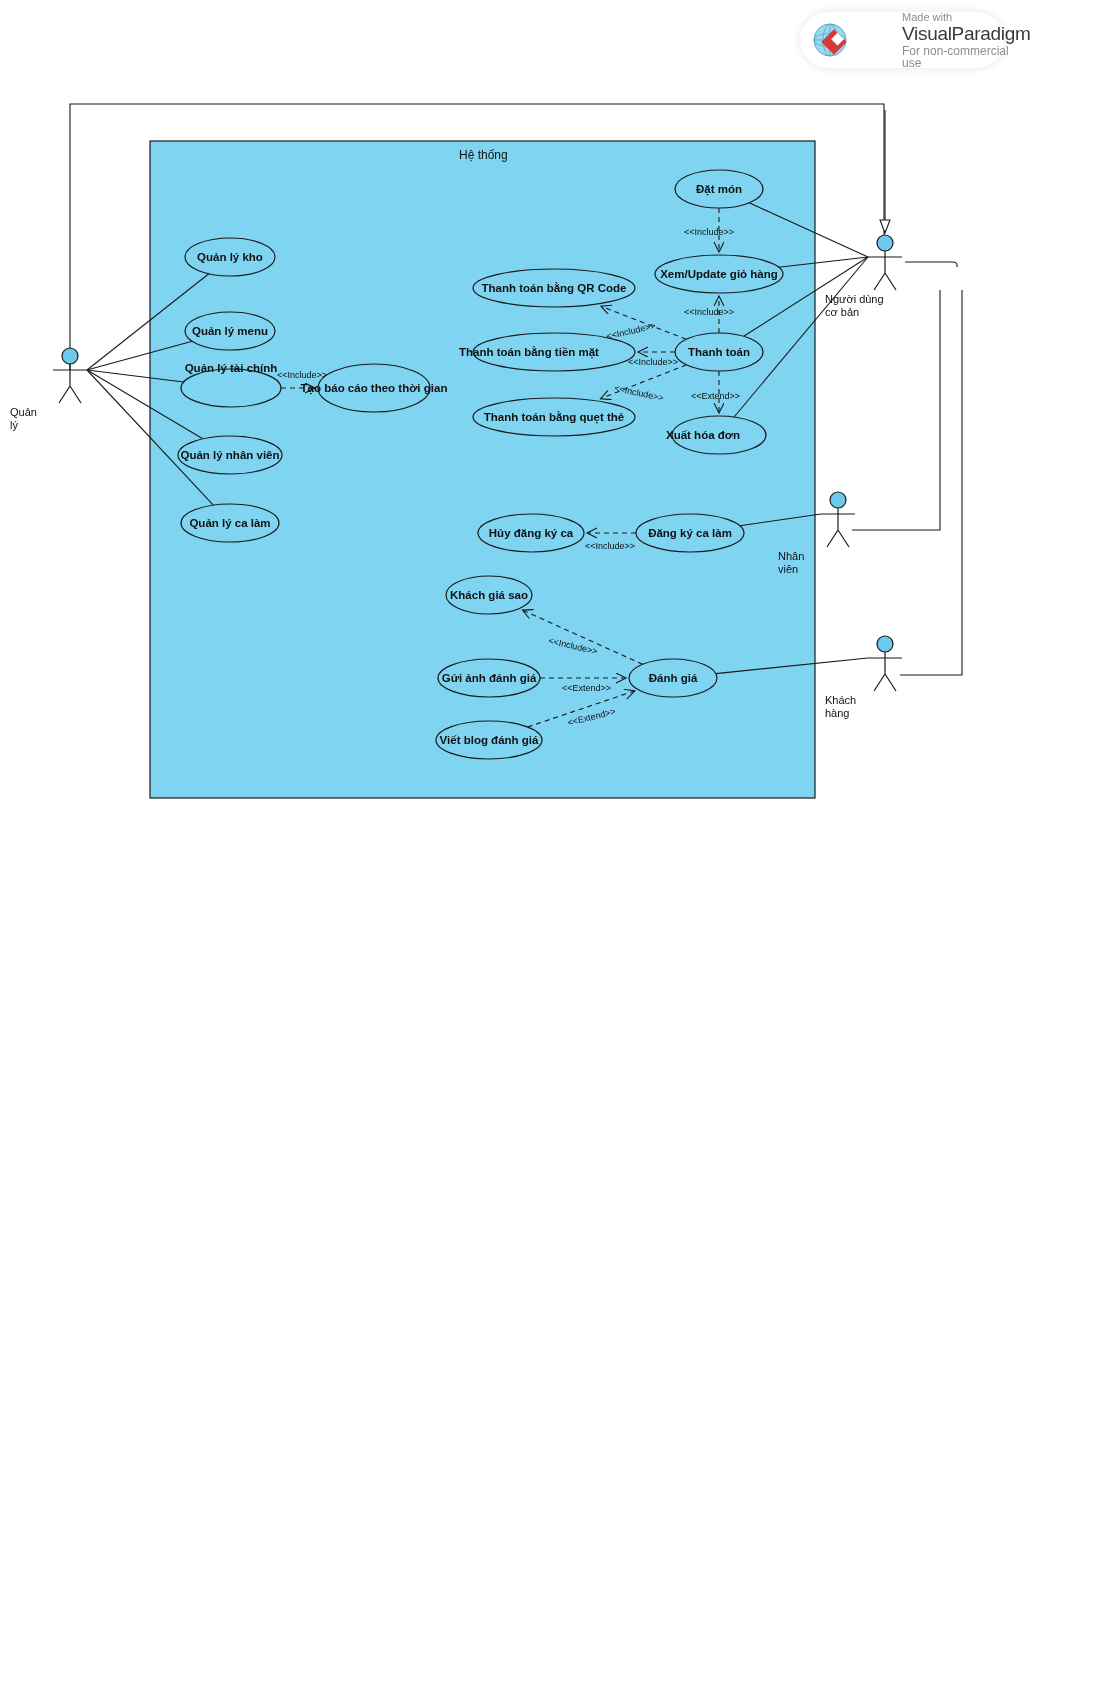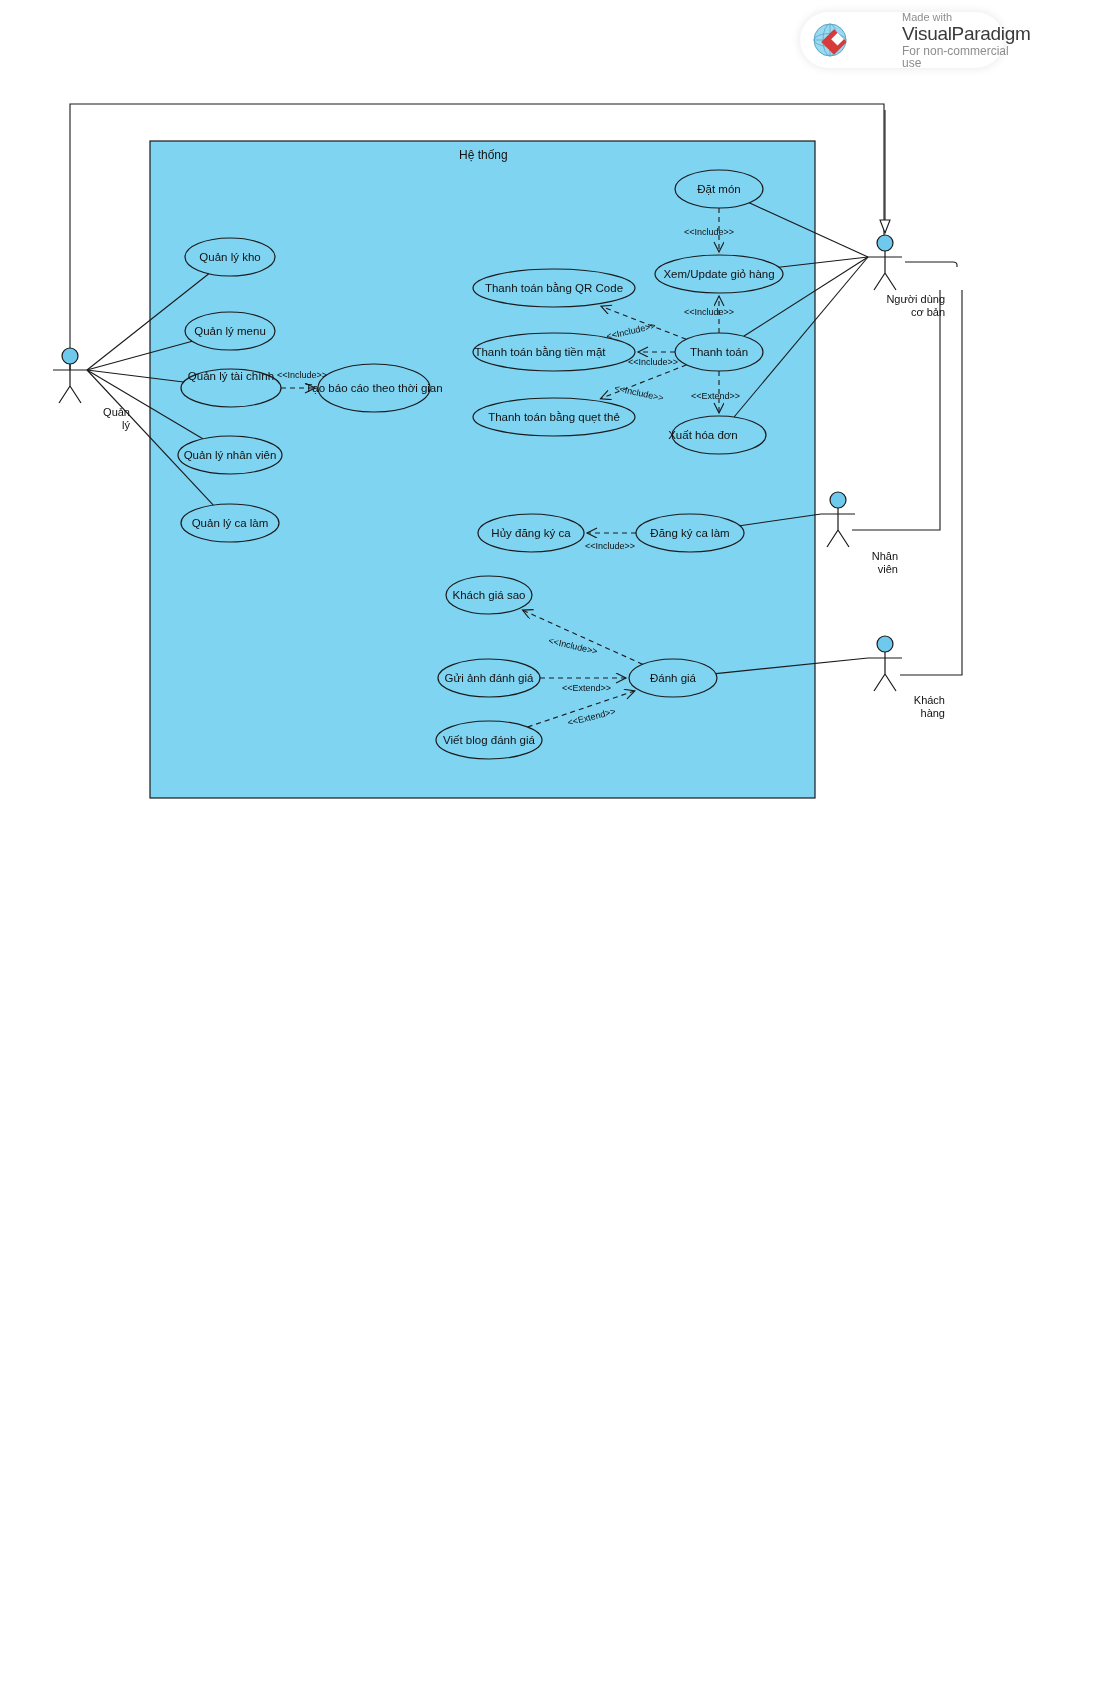--- a/index.html
+++ b/index.html
@@ -5,23 +5,23 @@
   html,body{margin:0;padding:0;background:#ffffff;}
   body{width:1099px;height:1699px;position:relative;font-family:"Liberation Sans",sans-serif;}
   #canvas{position:absolute;left:0;top:0;width:1099px;height:1699px;}
   .wm{position:absolute;left:800px;top:12px;width:204px;height:56px;background:#ffffff;border-radius:28px;
       box-shadow:0 0 10px rgba(0,0,0,0.10);display:flex;align-items:center;padding:0 10px;box-sizing:border-box;gap:44px;}
   .wm-globe{width:42px;height:42px;position:relative;flex:0 0 42px;margin-right:6px;}
   .wm-txt{display:flex;flex-direction:column;justify-content:center;line-height:1;}
   .wm-made{font-size:11px;color:#8d8d8d;margin-bottom:1px;}
   .wm-name{font-size:19px;font-weight:normal;color:#3a3a3a;letter-spacing:-0.3px;}
   .wm-foot{font-size:12px;color:#8d8d8d;margin-top:2px;}
-  .lbl{position:absolute;font-size:11px;color:#111;text-align:right;line-height:13px;white-space:pre;}
+  .lbl{position:absolute;font-size:11px;color:#111;text-align:left;line-height:13px;white-space:pre;}
   .uclbl{position:absolute;font-size:11.5px;color:#111;text-align:center;line-height:13px;
-         width:100%;left:0;top:50%;transform:translateY(-50%);pointer-events:none;}
+         width:100%;left:0;top:50%;transform:translateY(-50%);pointer-events:none;font-weight:bold;}
   .uc{position:absolute;}
   .stereo{position:absolute;font-size:9px;color:#111;white-space:nowrap;}
   .sysname{position:absolute;font-size:12px;color:#111;}
 </style>
 </head>
 <body>
 
 <div id="canvas">
 
   <svg id="svg" width="1099" height="1699" style="position:absolute;left:0;top:0;">
@@ -113,21 +113,21 @@
 
   <div class="sysname" id="sysname" style="left:459px;top:148px;">Hệ thống</div>
 
   <div id="labels">
       <div class="uc" style="left: 135px; top: 237px; width: 190px; height: 40px;">
         <div class="uclbl">Quản lý kho</div>
       </div>
       <div class="uc" style="left: 135px; top: 311px; width: 190px; height: 40px;">
         <div class="uclbl">Quản lý menu</div>
       </div>
-      <div class="uc" style="left: 136px; top: 356px; width: 190px; height: 40px;">
+      <div class="uc" style="left: 136px; top: 348px; width: 190px; height: 40px;">
         <div class="uclbl">Quản lý tài chính</div>
       </div>
       <div class="uc" style="left: 135px; top: 435px; width: 190px; height: 40px;">
         <div class="uclbl">Quản lý nhân viên</div>
       </div>
       <div class="uc" style="left: 135px; top: 503px; width: 190px; height: 40px;">
         <div class="uclbl">Quản lý ca làm</div>
       </div>
       <div class="uc" style="left: 279px; top: 368px; width: 190px; height: 40px;">
         <div class="uclbl">Tạo báo cáo theo
@@ -138,21 +138,21 @@
       </div>
       <div class="uc" style="left: 624px; top: 254px; width: 190px; height: 40px;">
         <div class="uclbl">Xem/Update giỏ hàng</div>
       </div>
       <div class="uc" style="left: 624px; top: 332px; width: 190px; height: 40px;">
         <div class="uclbl">Thanh toán</div>
       </div>
       <div class="uc" style="left: 459px; top: 268px; width: 190px; height: 40px;">
         <div class="uclbl">Thanh toán bằng QR Code</div>
       </div>
-      <div class="uc" style="left: 445px; top: 332px; width: 190px; height: 40px;">
+      <div class="uc" style="left: 434px; top: 332px; width: 190px; height: 40px;">
         <div class="uclbl">Thanh toán bằng tiền mặt</div>
       </div>
       <div class="uc" style="left: 459px; top: 397px; width: 190px; height: 40px;">
         <div class="uclbl">Thanh toán bằng quẹt thẻ</div>
       </div>
       <div class="uc" style="left: 608px; top: 415px; width: 190px; height: 40px;">
         <div class="uclbl">Xuất hóa đơn</div>
       </div>
       <div class="uc" style="left: 595px; top: 513px; width: 190px; height: 40px;">
         <div class="uclbl">Đăng ký ca làm</div>

